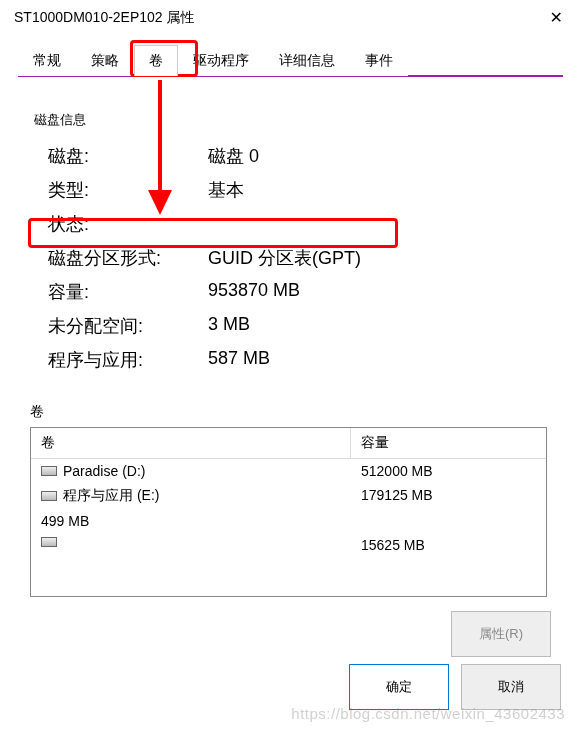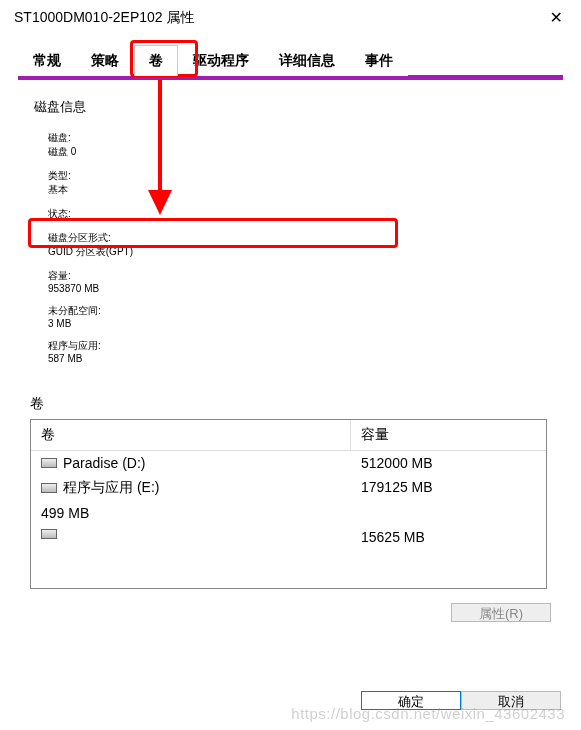--- a/index.html
+++ b/index.html
@@ -22,24 +22,23 @@
     font-size: 14px;
   }
   .close-x {
     font-size: 16px;
     line-height: 1;
     cursor: pointer;
     padding: 2px 6px;
   }
   .tabs {
     display: flex;
-    margin: 10px 18px 0 18px;
-    border-bottom: 5px solid #a21caf;
+    margin: 10px 18px 16px 18px;
+    border-bottom: 2px solid #a21caf;
     position: relative;
-    font-weight: bold;
   }
   .tab {
     padding: 6px 14px;
     font-size: 14px;
     background: #fff;
     border: 1px solid transparent;
     border-bottom: none;
     position: relative;
     top: 1px;
     cursor: pointer;
@@ -52,22 +51,21 @@
   .content {
     padding: 18px 34px 0 34px;
   }
   .section-label {
     font-size: 13px;
     margin-bottom: 10px;
   }
   .info-row {
     display: flex;
     padding: 5px 0 5px 14px;
-    font-size: 10px;
-    flex-direction: column;
+    font-size: 18px;
   }
   .info-label {
     width: 160px;
     flex-shrink: 0;
   }
   .info-value {
     flex: 1;
   }
   .volumes-label {
     font-size: 14px;
@@ -106,36 +104,37 @@
     display: inline-block;
     flex-shrink: 0;
   }
   .btn-row-inner {
     display: flex;
     justify-content: flex-end;
     margin: 14px -4px 0 0;
   }
   .btn {
     min-width: 100px;
-    height: 19px;
+    height: 46px;
     border: 1px solid #bbb;
     background: #eee;
     font-size: 13px;
     cursor: pointer;
     font-family: inherit;
   }
   .btn.disabled {
     color: #888;
     cursor: default;
   }
   .footer-btns {
     position: absolute;
     bottom: 20px;
     right: 20px;
     display: flex;
+    gap: 12px;
   }
   .btn.primary {
     border: 1.5px solid #0078d4;
     background: #fff;
   }
   
   .annot-box {
     position: absolute;
     border: 3px solid #f00;
     pointer-events: none;

